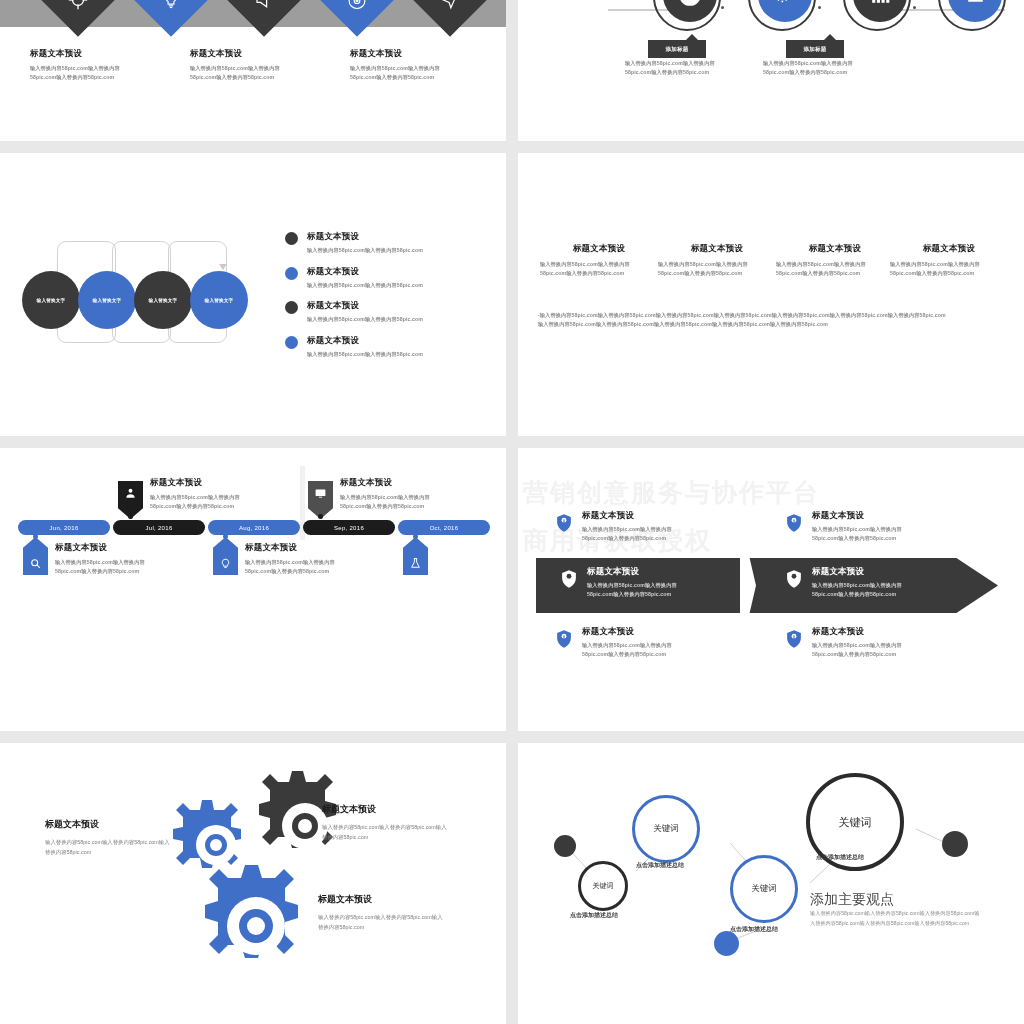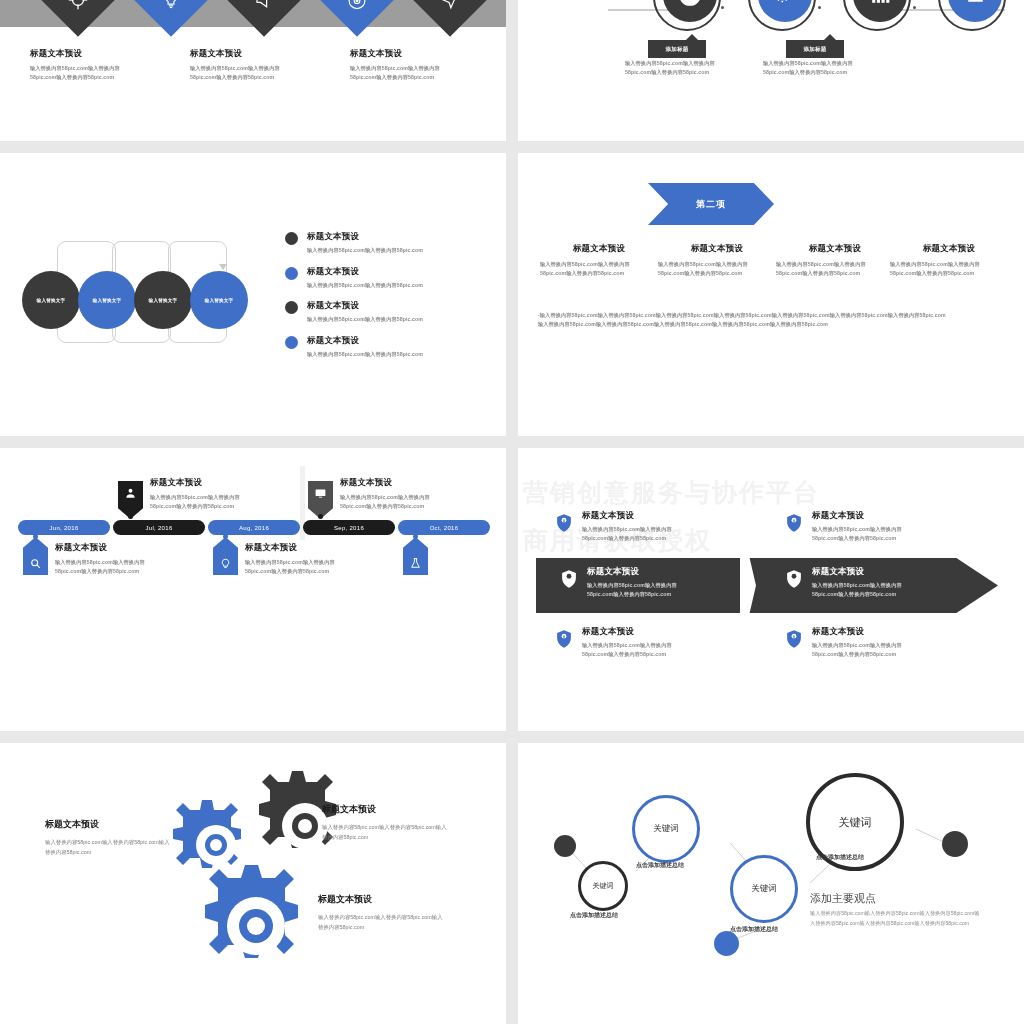--- a/index.html
+++ b/index.html
@@ -180,21 +180,21 @@
     position:absolute;border-radius:50%;background:#fff;
     display:flex;align-items:center;justify-content:center;
     color:#2b2b2b;font-weight:normal;
   }
   .s8 .kblk{border:3px solid #2b2b2b;}
   .s8 .kblu{border:3px solid #3f6fc6;}
   .s8 .sd{position:absolute;border-radius:50%;}
   .s8 .cap{
     position:absolute;font-size:6px;color:#3c3c3c;font-weight:bold;white-space:nowrap;
   }
-  .s8 .mh{position:absolute;font-size:11px;color:#4a4a4a;}
+  .s8 .mh{position:absolute;font-size:14px;color:#4a4a4a;}
   .s8 .mb{position:absolute;font-size:5.2px;color:#8d8d8d;line-height:1.85;width:170px;}
 
   svg{display:block;}
 </style>
 </head>
 <body>
 
 <div class="deck">
 
   <div class="slide s1">
@@ -371,21 +371,20 @@
         <div class="lbul" style="background:#3f6fc6"></div>
         <div class="ltxt">
           <div class="ttl">标题文本预设</div>
           <div class="body-txt">输入替换内容58pic.com输入替换内容58pic.com</div>
         </div>
       </div>
     </div>
   </div>
 
   <div class="slide s4">
-    <div class="chev cblu" style="left:130px">第二项</div>
 
     <div class="ccol" style="left:22px">
       <div class="ttl">标题文本预设</div>
       <div class="body-txt">
         <div>输入替换内容58pic.com输入替换内容</div>
           <div>58pic.com输入替换内容58pic.com</div>
       </div>
     </div>
     <div class="ccol" style="left:140px">
       <div class="ttl">标题文本预设</div>

